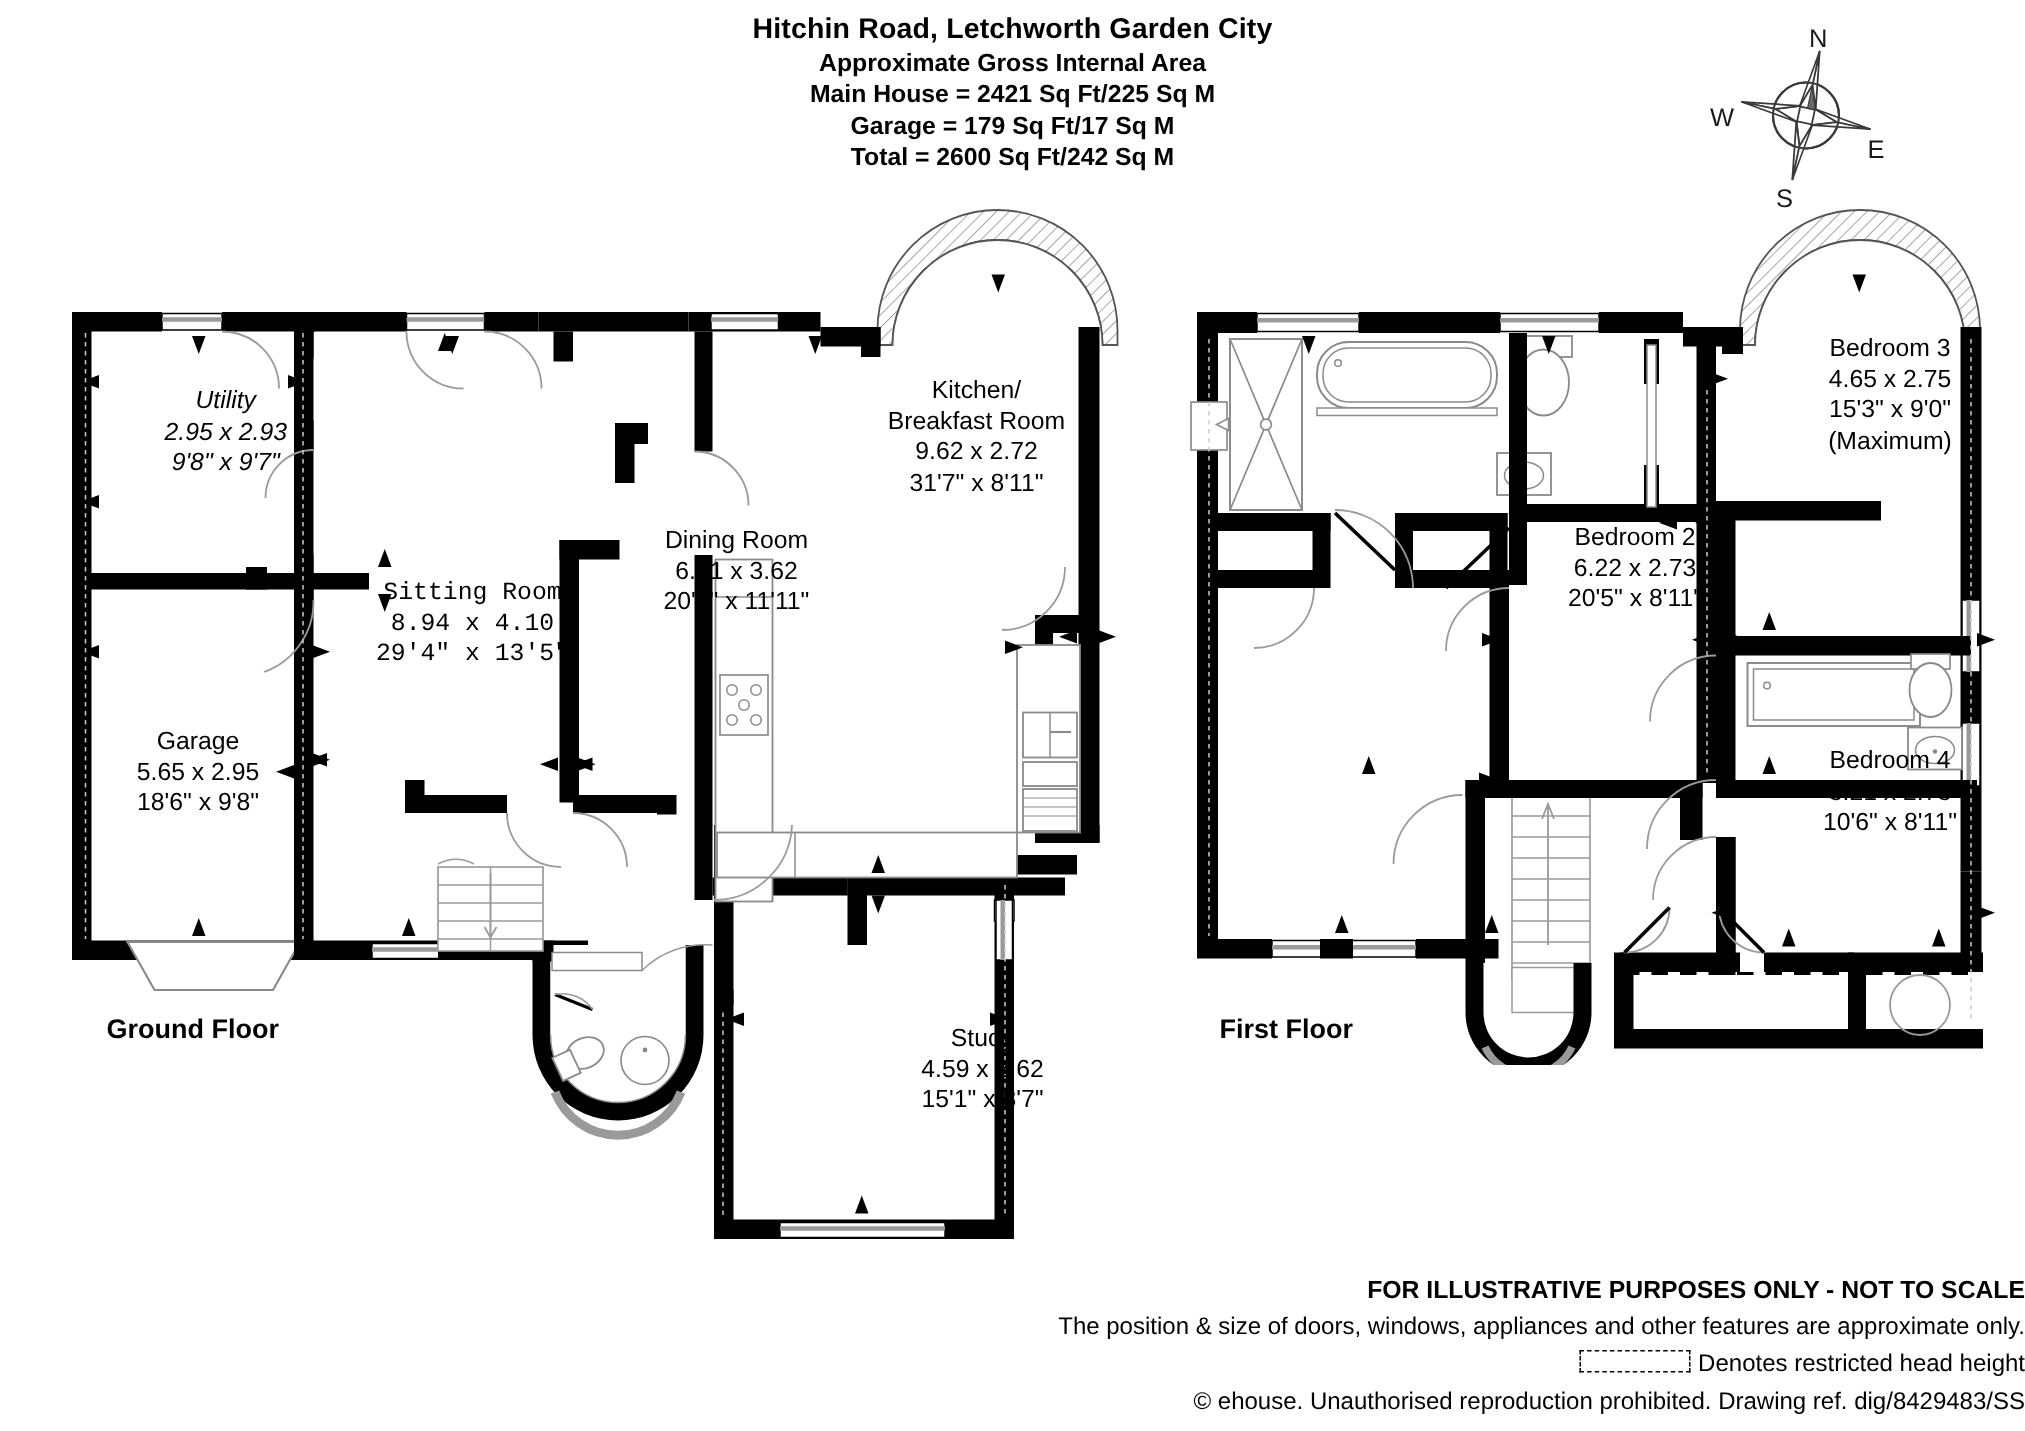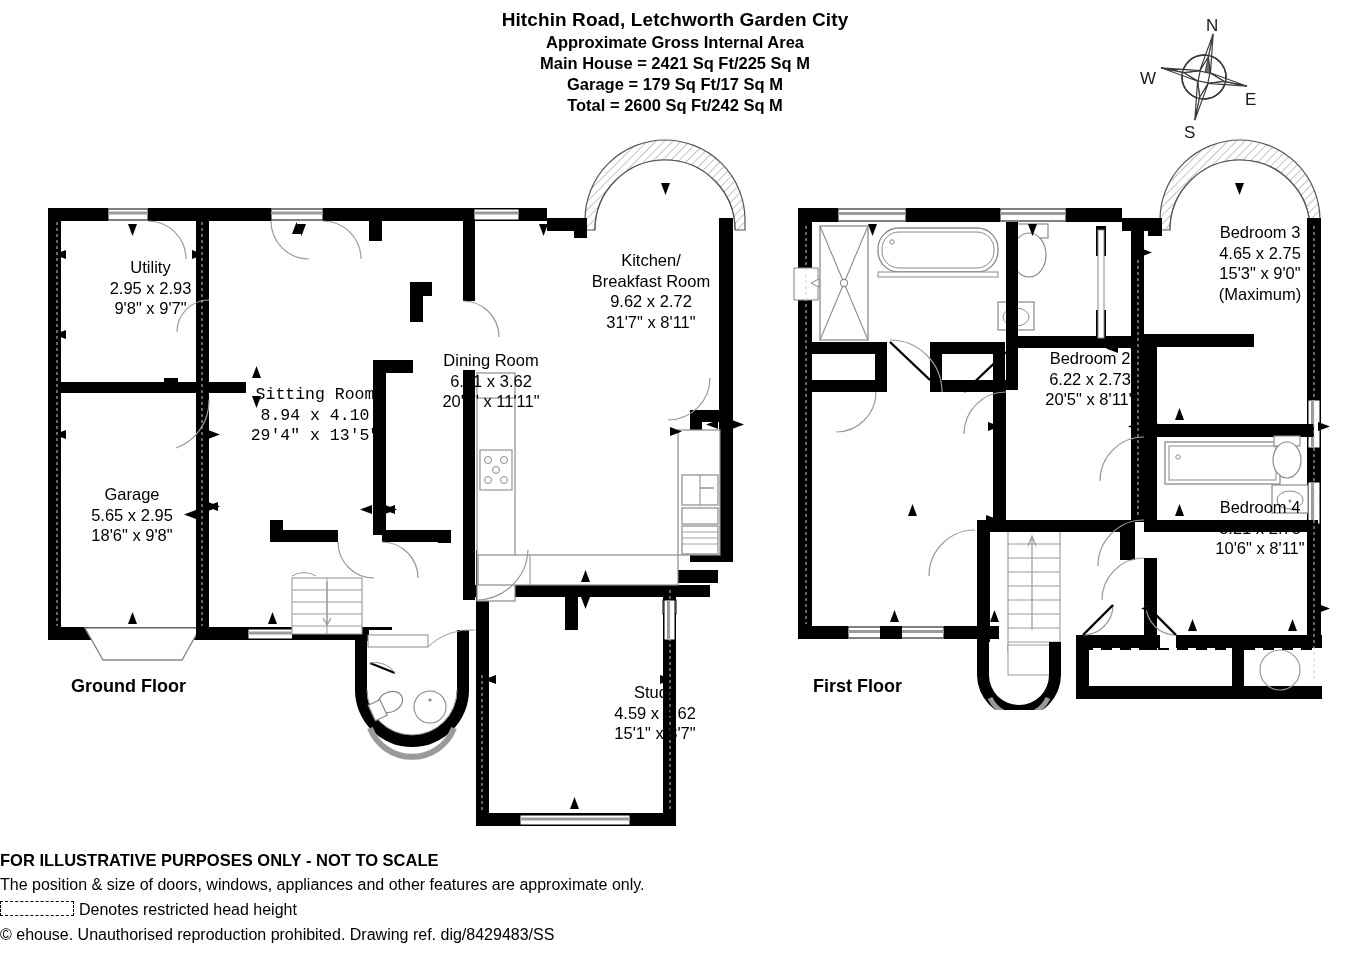--- a/index.html
+++ b/index.html
@@ -24,21 +24,21 @@
   #cap-ground{left:51px;top:676px;}
   #cap-first{left:793px;top:676px;}
 
   
   .room{position:absolute;text-align:center;font-size:16.5px;line-height:20.5px;
         color:#000;white-space:nowrap;}
   .room .nm{display:block;}
   .room .dm{display:block;}
 
   
-  .footer{position:absolute;left:0;top:848px;width:1350px;text-align:left;}
+  .footer{position:absolute;left:0;top:848px;width:1350px;text-align:right;}
   .footer .f1{font-size:16.5px;font-weight:bold;line-height:24px;}
   .footer .f2{font-size:16px;line-height:25px;}
   .footer .f3{font-size:16px;line-height:25px;}
   .footer .f4{font-size:16px;line-height:25px;}
   .legendbox{display:inline-block;width:72px;height:13px;vertical-align:-1px;
     border:1.6px dashed #000;margin-right:5px;}
 
   svg{display:block;}
   .nosel{user-select:none;}
 </style>
@@ -288,21 +288,21 @@
       <g stroke="#cccccc" stroke-width="1" stroke-dasharray="3 3" fill="none">
         <line x1="27" y1="92" x2="27" y2="496"></line>
         <line x1="172" y1="92" x2="172" y2="496"></line>
         <line x1="452" y1="545" x2="452" y2="680"></line>
         <line x1="640" y1="460" x2="640" y2="680"></line>
       </g>
 
     </g>
   </svg>
 
-  <div class="room nosel" style="left:68px;top:257px;width:165px;">
+  <div class="room nosel" style="left:68px;top:257px;width:165px;font-style:italic;">
     <span class="nm">Utility</span>
     <span class="dm">2.95 x 2.93</span>
     <span class="dm">9'8" x 9'7"</span>
   </div>
 
   <div class="room nosel" style="left:47px;top:484px;width:170px;">
     <span class="nm">Garage</span>
     <span class="dm">5.65 x 2.95</span>
     <span class="dm">18'6" x 9'8"</span>
   </div>

